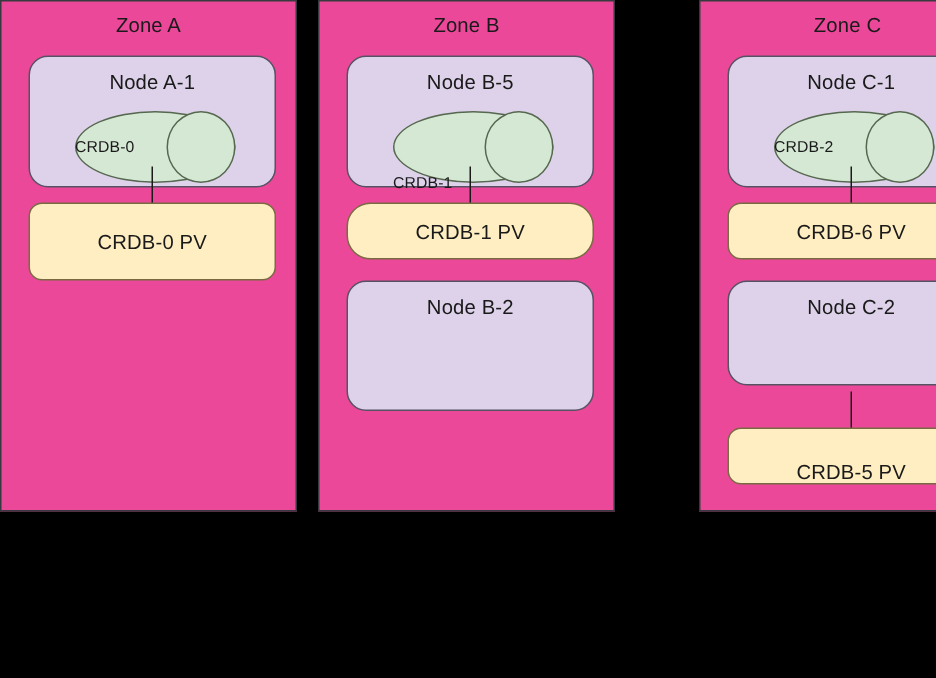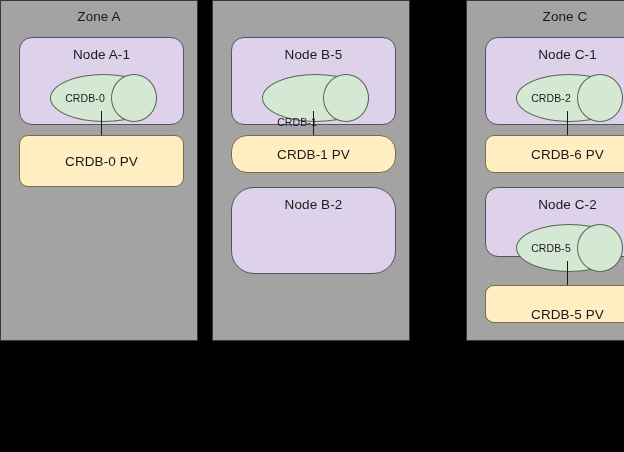--- a/index.html
+++ b/index.html
@@ -17,21 +17,21 @@
   .canvas {
     position: relative;
     width: 624px;
     height: 452px;
     background: #000000;
   }
 
   
   .zone {
     position: absolute;
-    background: #a3a3a3;
+    background: #ec4899;
     border: 1px solid #36393d;
     box-sizing: border-box;
   }
   .zone-title {
     position: absolute;
     left: 0;
     right: 0;
     top: 8px;
     text-align: center;
     font-size: 13.5px;
@@ -79,21 +79,20 @@
     border: 1px solid #56684f;
     border-radius: 50%;
     box-sizing: border-box;
   }
   .cyl-label {
     position: absolute;
     top: 50%;
     transform: translateY(-50%);
     font-size: 10.5px;
     color: #1a1a1a;
-    text-align: center;
     letter-spacing: 0.1px;
   }
 
   
   .pv {
     position: absolute;
     background: #ffeec2;
     border: 1px solid #7a6a43;
     border-radius: 9px;
     box-sizing: border-box;
@@ -133,38 +132,39 @@
     </div>
 
     <div class="connector" style="left:100px; top:110px; height:25px;"></div>
 
     <div class="pv" style="left:18px; top:134px; width:165px; height:52px;">
       <span class="pv-label">CRDB-0 PV</span>
     </div>
   </div>
 
   <div class="zone" style="left:212px; top:0px; width:198px; height:341px;">
+    <div class="zone-title">Zone B</div>
 
     <div class="node" style="left:18px; top:36px; width:165px; height:88px;">
       <div class="node-title">Node B-5</div>
 
       <div class="cylinder" style="left:30px; top:36px; width:107px; height:48px;">
         <div class="cyl-body"></div>
         <div class="cyl-cap-ellipse" style="right:0px; width:46px;"></div>
         <div class="cyl-label" style="left:0px; width:70px;margin-top:24px;">CRDB-1</div>
       </div>
     </div>
 
     <div class="connector" style="left:100px; top:110px; height:25px;"></div>
 
     <div class="pv" style="left:18px; top:134px; width:165px; height:38px;border-radius:16px;">
       <span class="pv-label">CRDB-1 PV</span>
     </div>
 
-    <div class="node" style="left:18px; top:186px; width:165px; height:87px;border-radius:23px;">
+    <div class="node" style="left:18px; top:186px; width:165px; height:87px;">
       <div class="node-title">Node B-2</div>
     </div>
   </div>
 
   <div class="zone" style="left:426px; top:0px; width:198px; height:341px;margin-left:40px;">
     <div class="zone-title">Zone C</div>
 
     <div class="node" style="left:18px; top:36px; width:165px; height:88px;">
       <div class="node-title">Node C-1</div>
 
@@ -177,25 +177,20 @@
 
     <div class="connector" style="left:100px; top:110px; height:25px;"></div>
 
     <div class="pv" style="left:18px; top:134px; width:165px; height:38px;">
       <span class="pv-label">CRDB-6 PV</span>
     </div>
 
     <div class="node" style="left:18px; top:186px; width:165px; height:70px;">
       <div class="node-title">Node C-2</div>
 
-      <div class="cylinder" style="left:30px; top:36px; width:107px; height:48px;">
-        <div class="cyl-body"></div>
-        <div class="cyl-cap-ellipse" style="right:0px; width:46px;"></div>
-        <div class="cyl-label" style="left:0px; width:70px;">CRDB-5</div>
-      </div>
     </div>
 
     <div class="connector" style="left:100px; top:260px; height:25px;"></div>
 
     <div class="pv" style="left:18px; top:284px; width:165px; height:38px;align-items:flex-end;">
       <span class="pv-label">CRDB-5 PV</span>
     </div>
   </div>
 
 </div>

